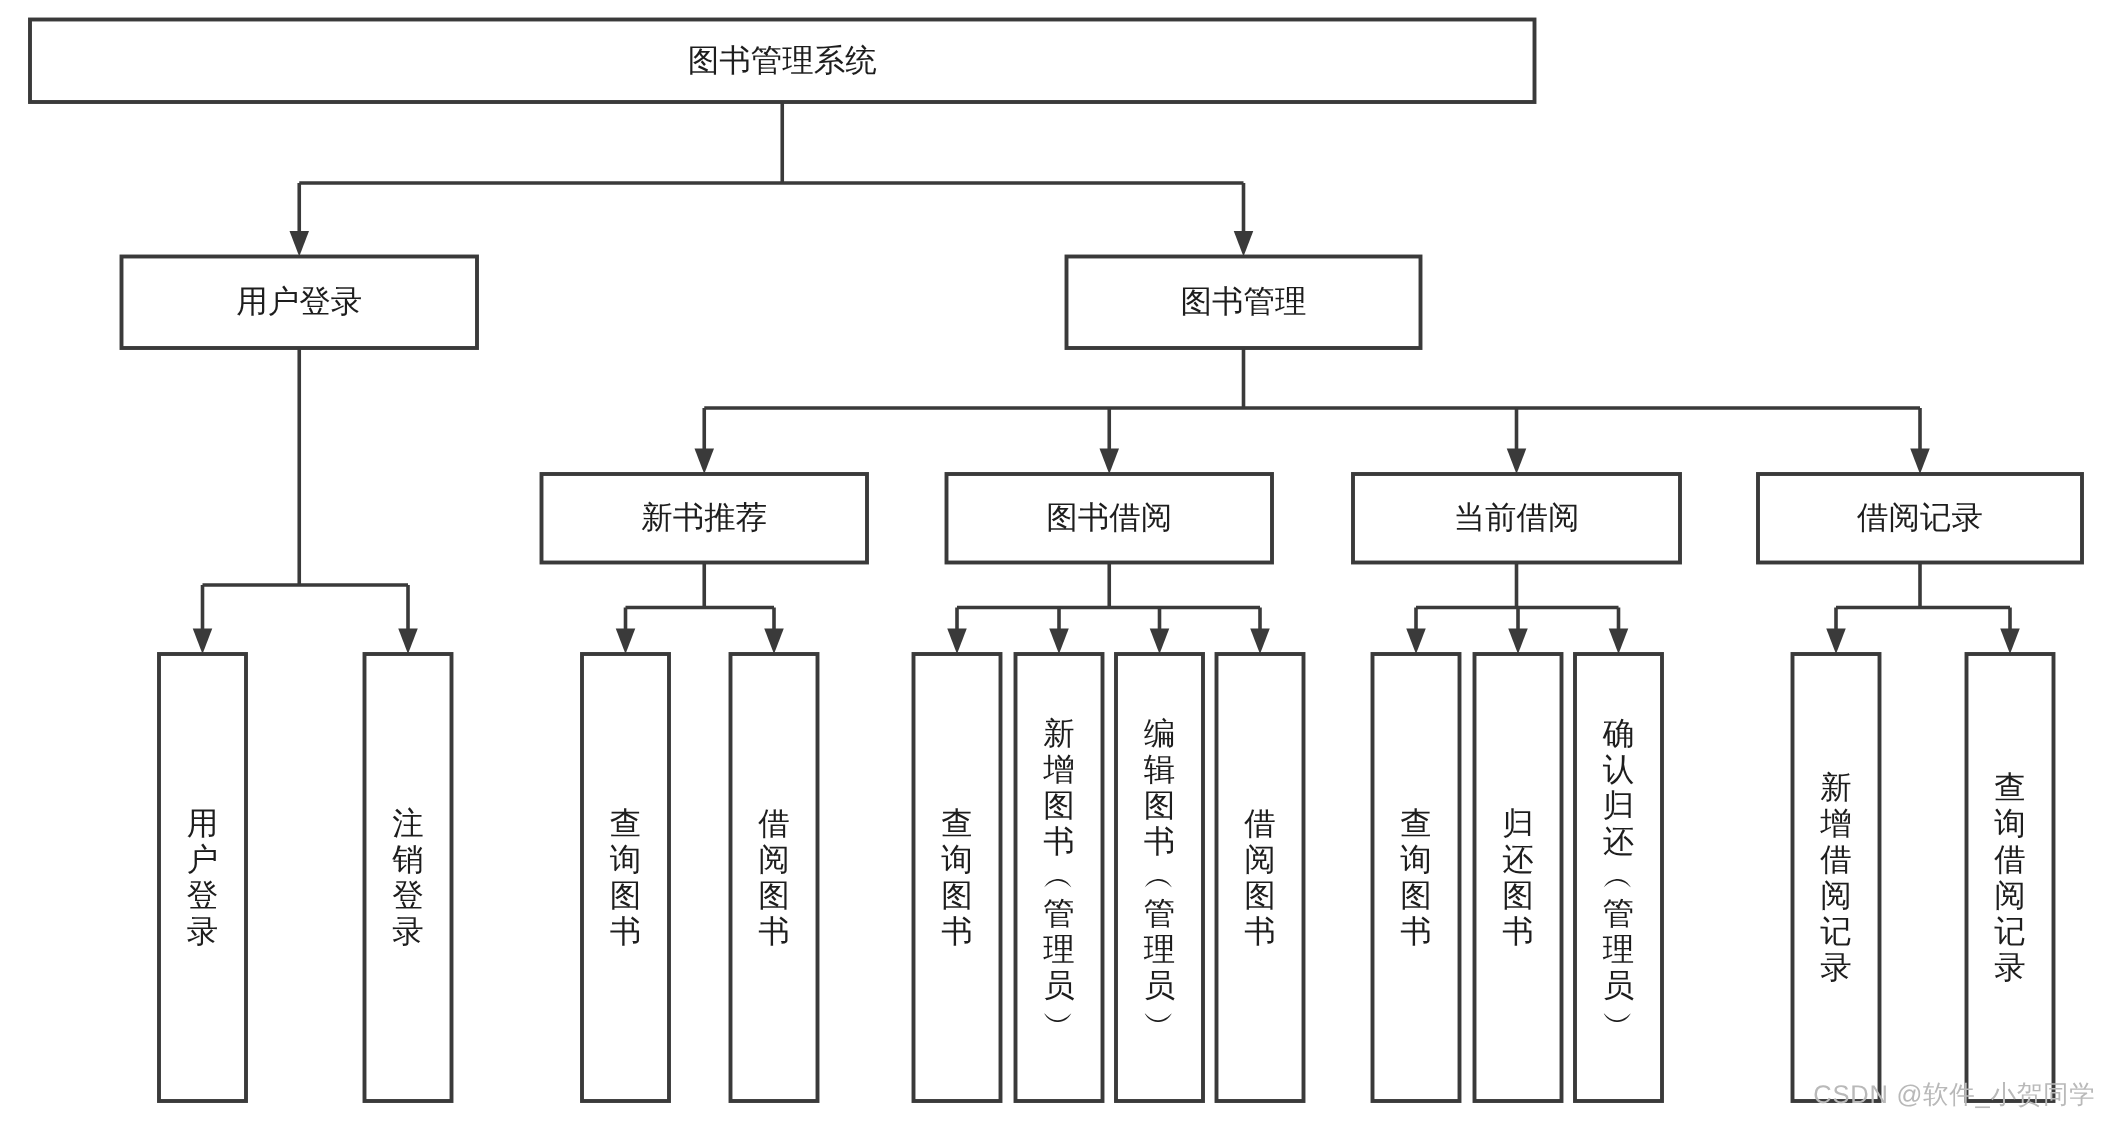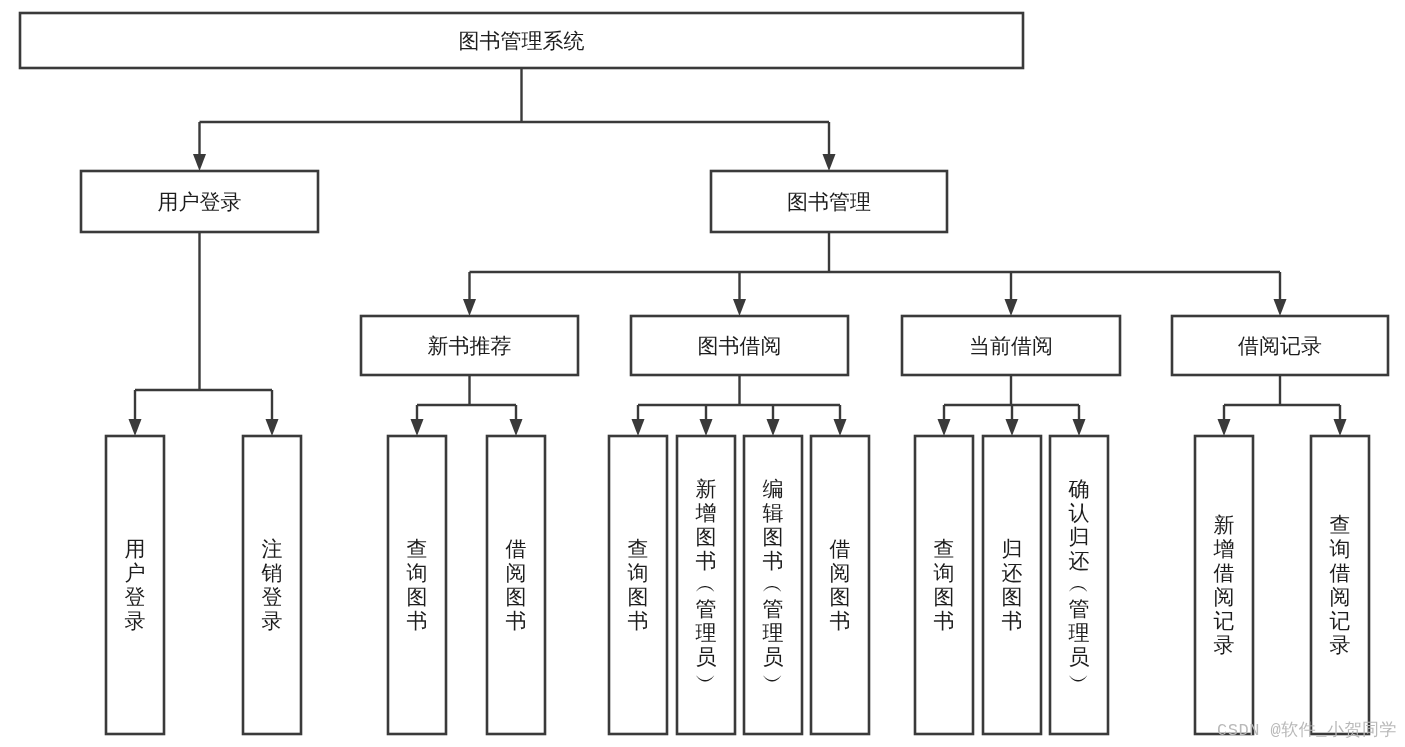--- a/index.html
+++ b/index.html
@@ -50,21 +50,21 @@
   .node-label-v {
     font-family: "DejaVu Sans", "Liberation Sans", sans-serif;
     font-size: 21px;
     fill: #1d1d1d;
     text-anchor: middle;
   }
   .watermark {
     position: absolute;
     right: 8px;
     bottom: 6px;
-    font-family: Liberation Mono, monospace;
+    font-family: Liberation Sans, sans-serif;
     font-size: 17px;
     color: #b9b9b9;
     letter-spacing: 0.5px;
     white-space: nowrap;
     user-select: none;
   }
 </style>
 </head>
 <body>
 

